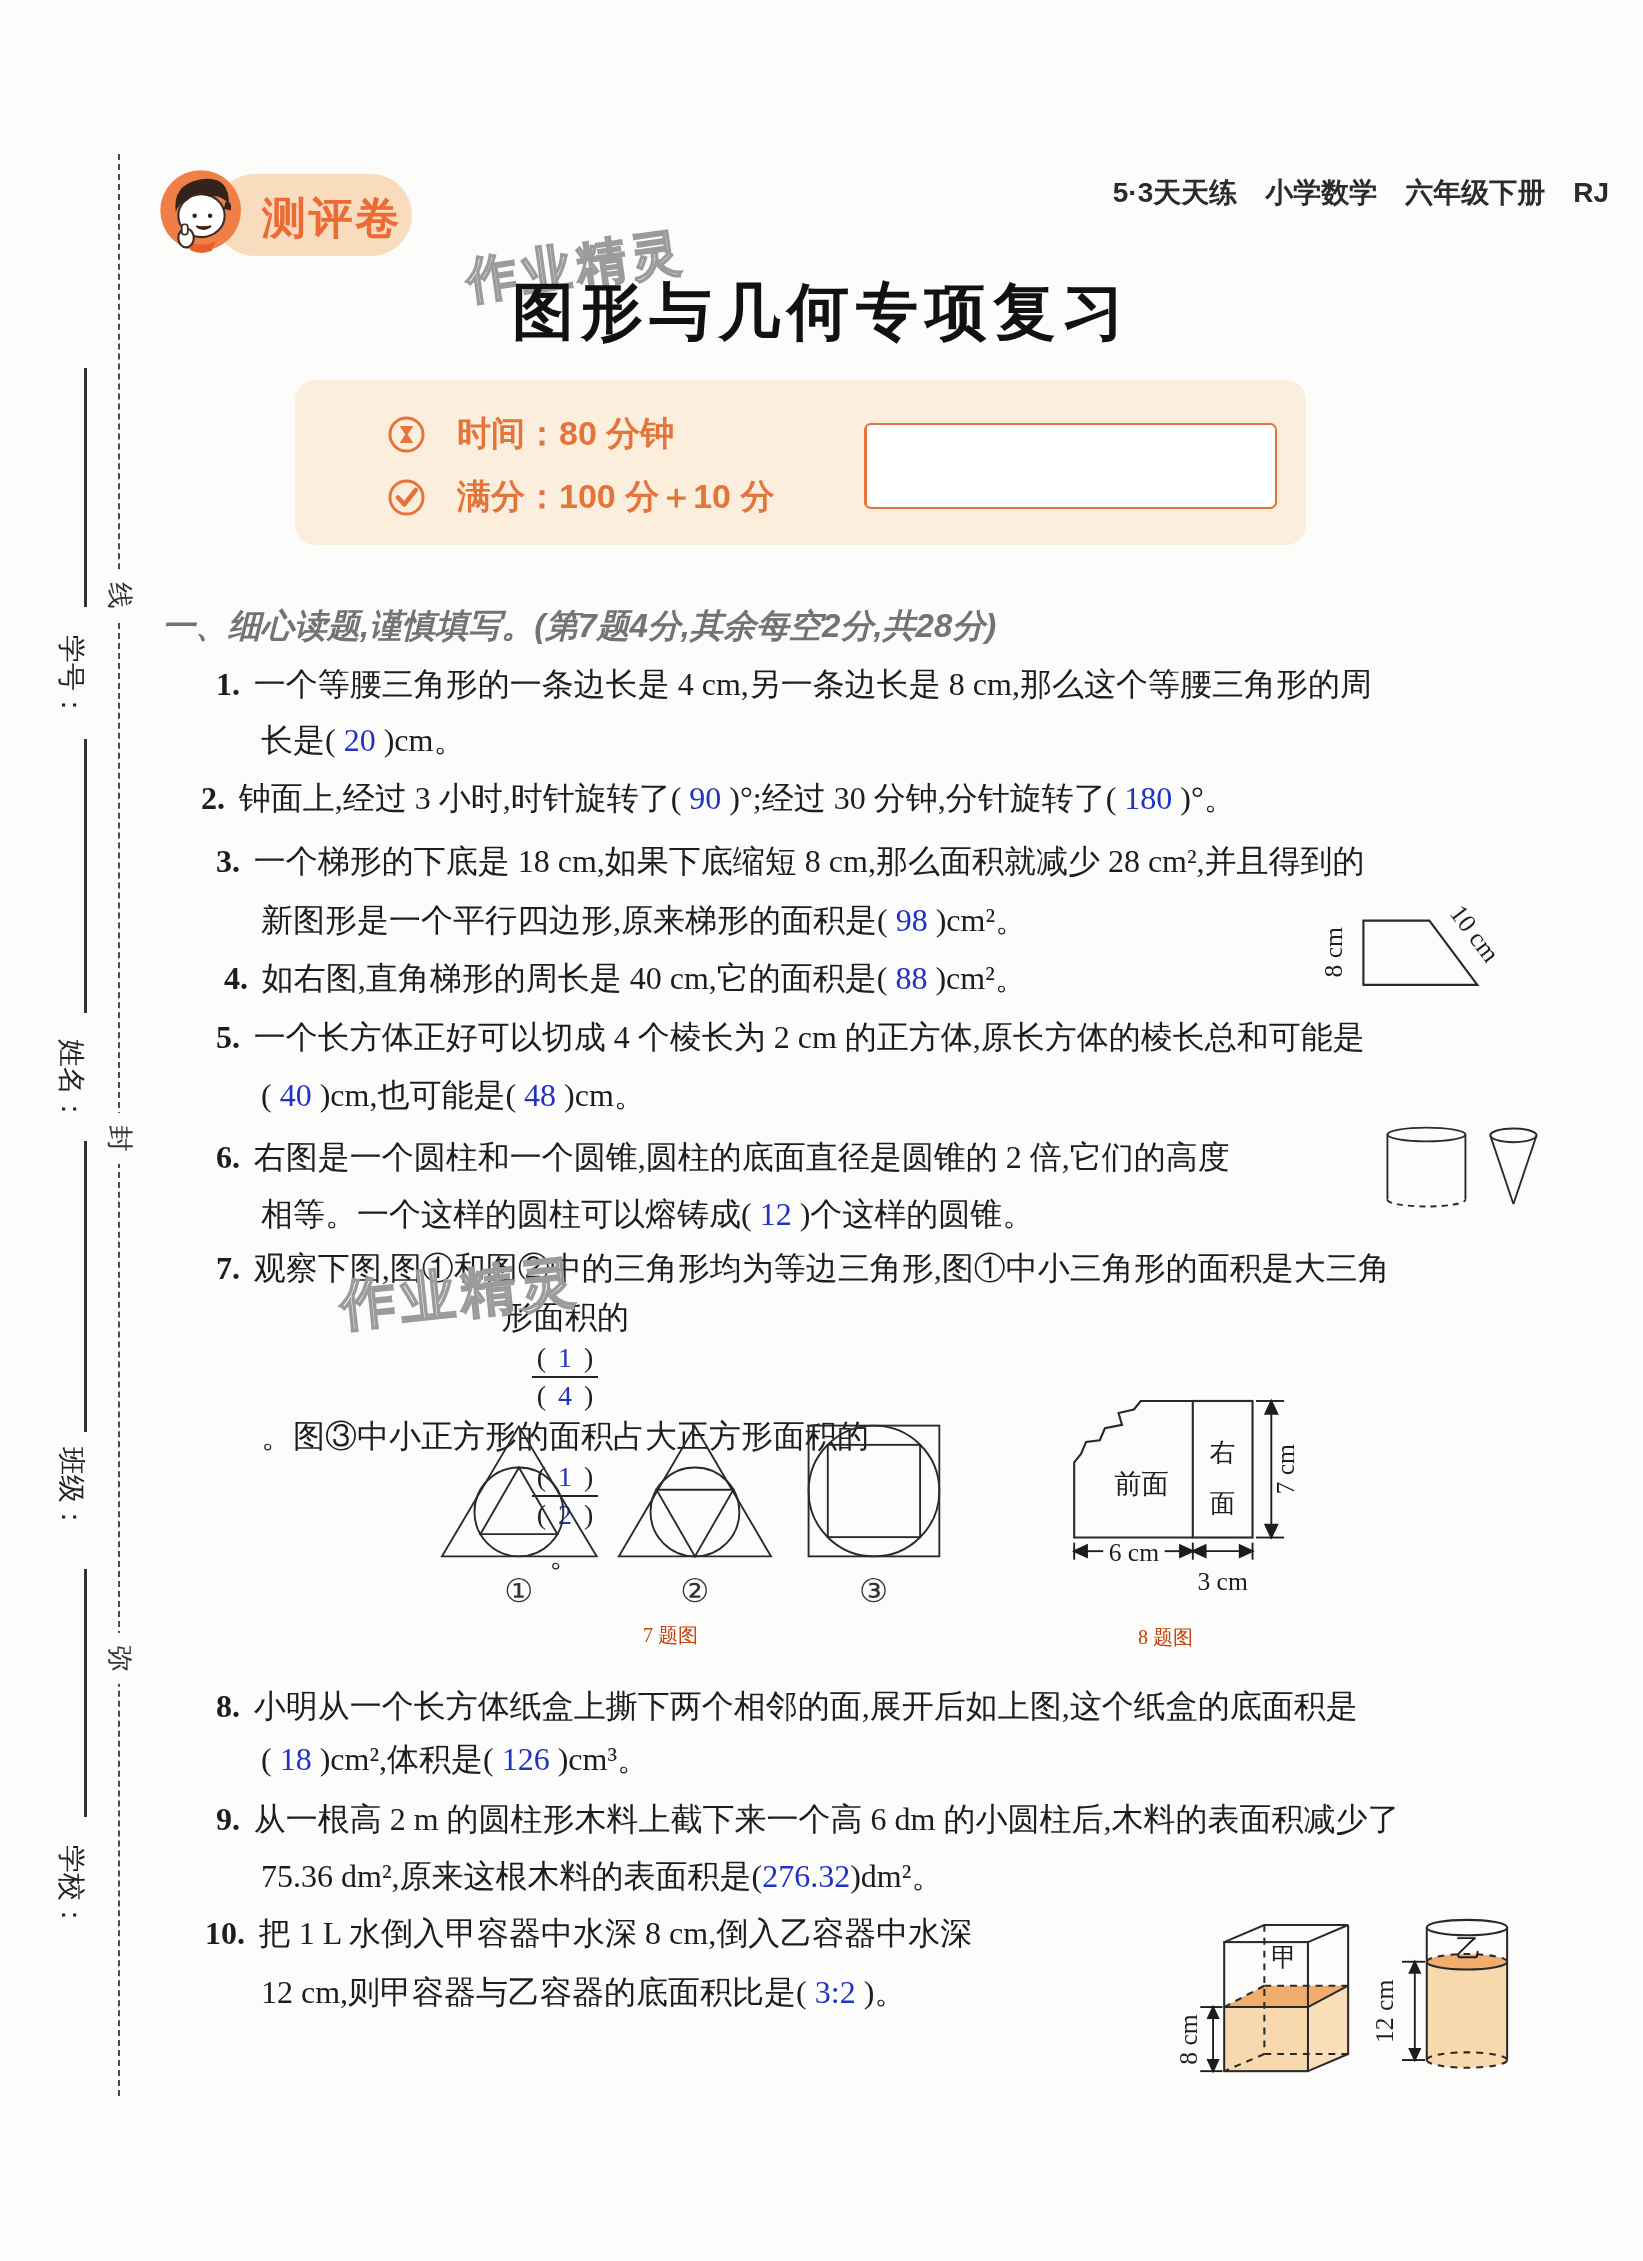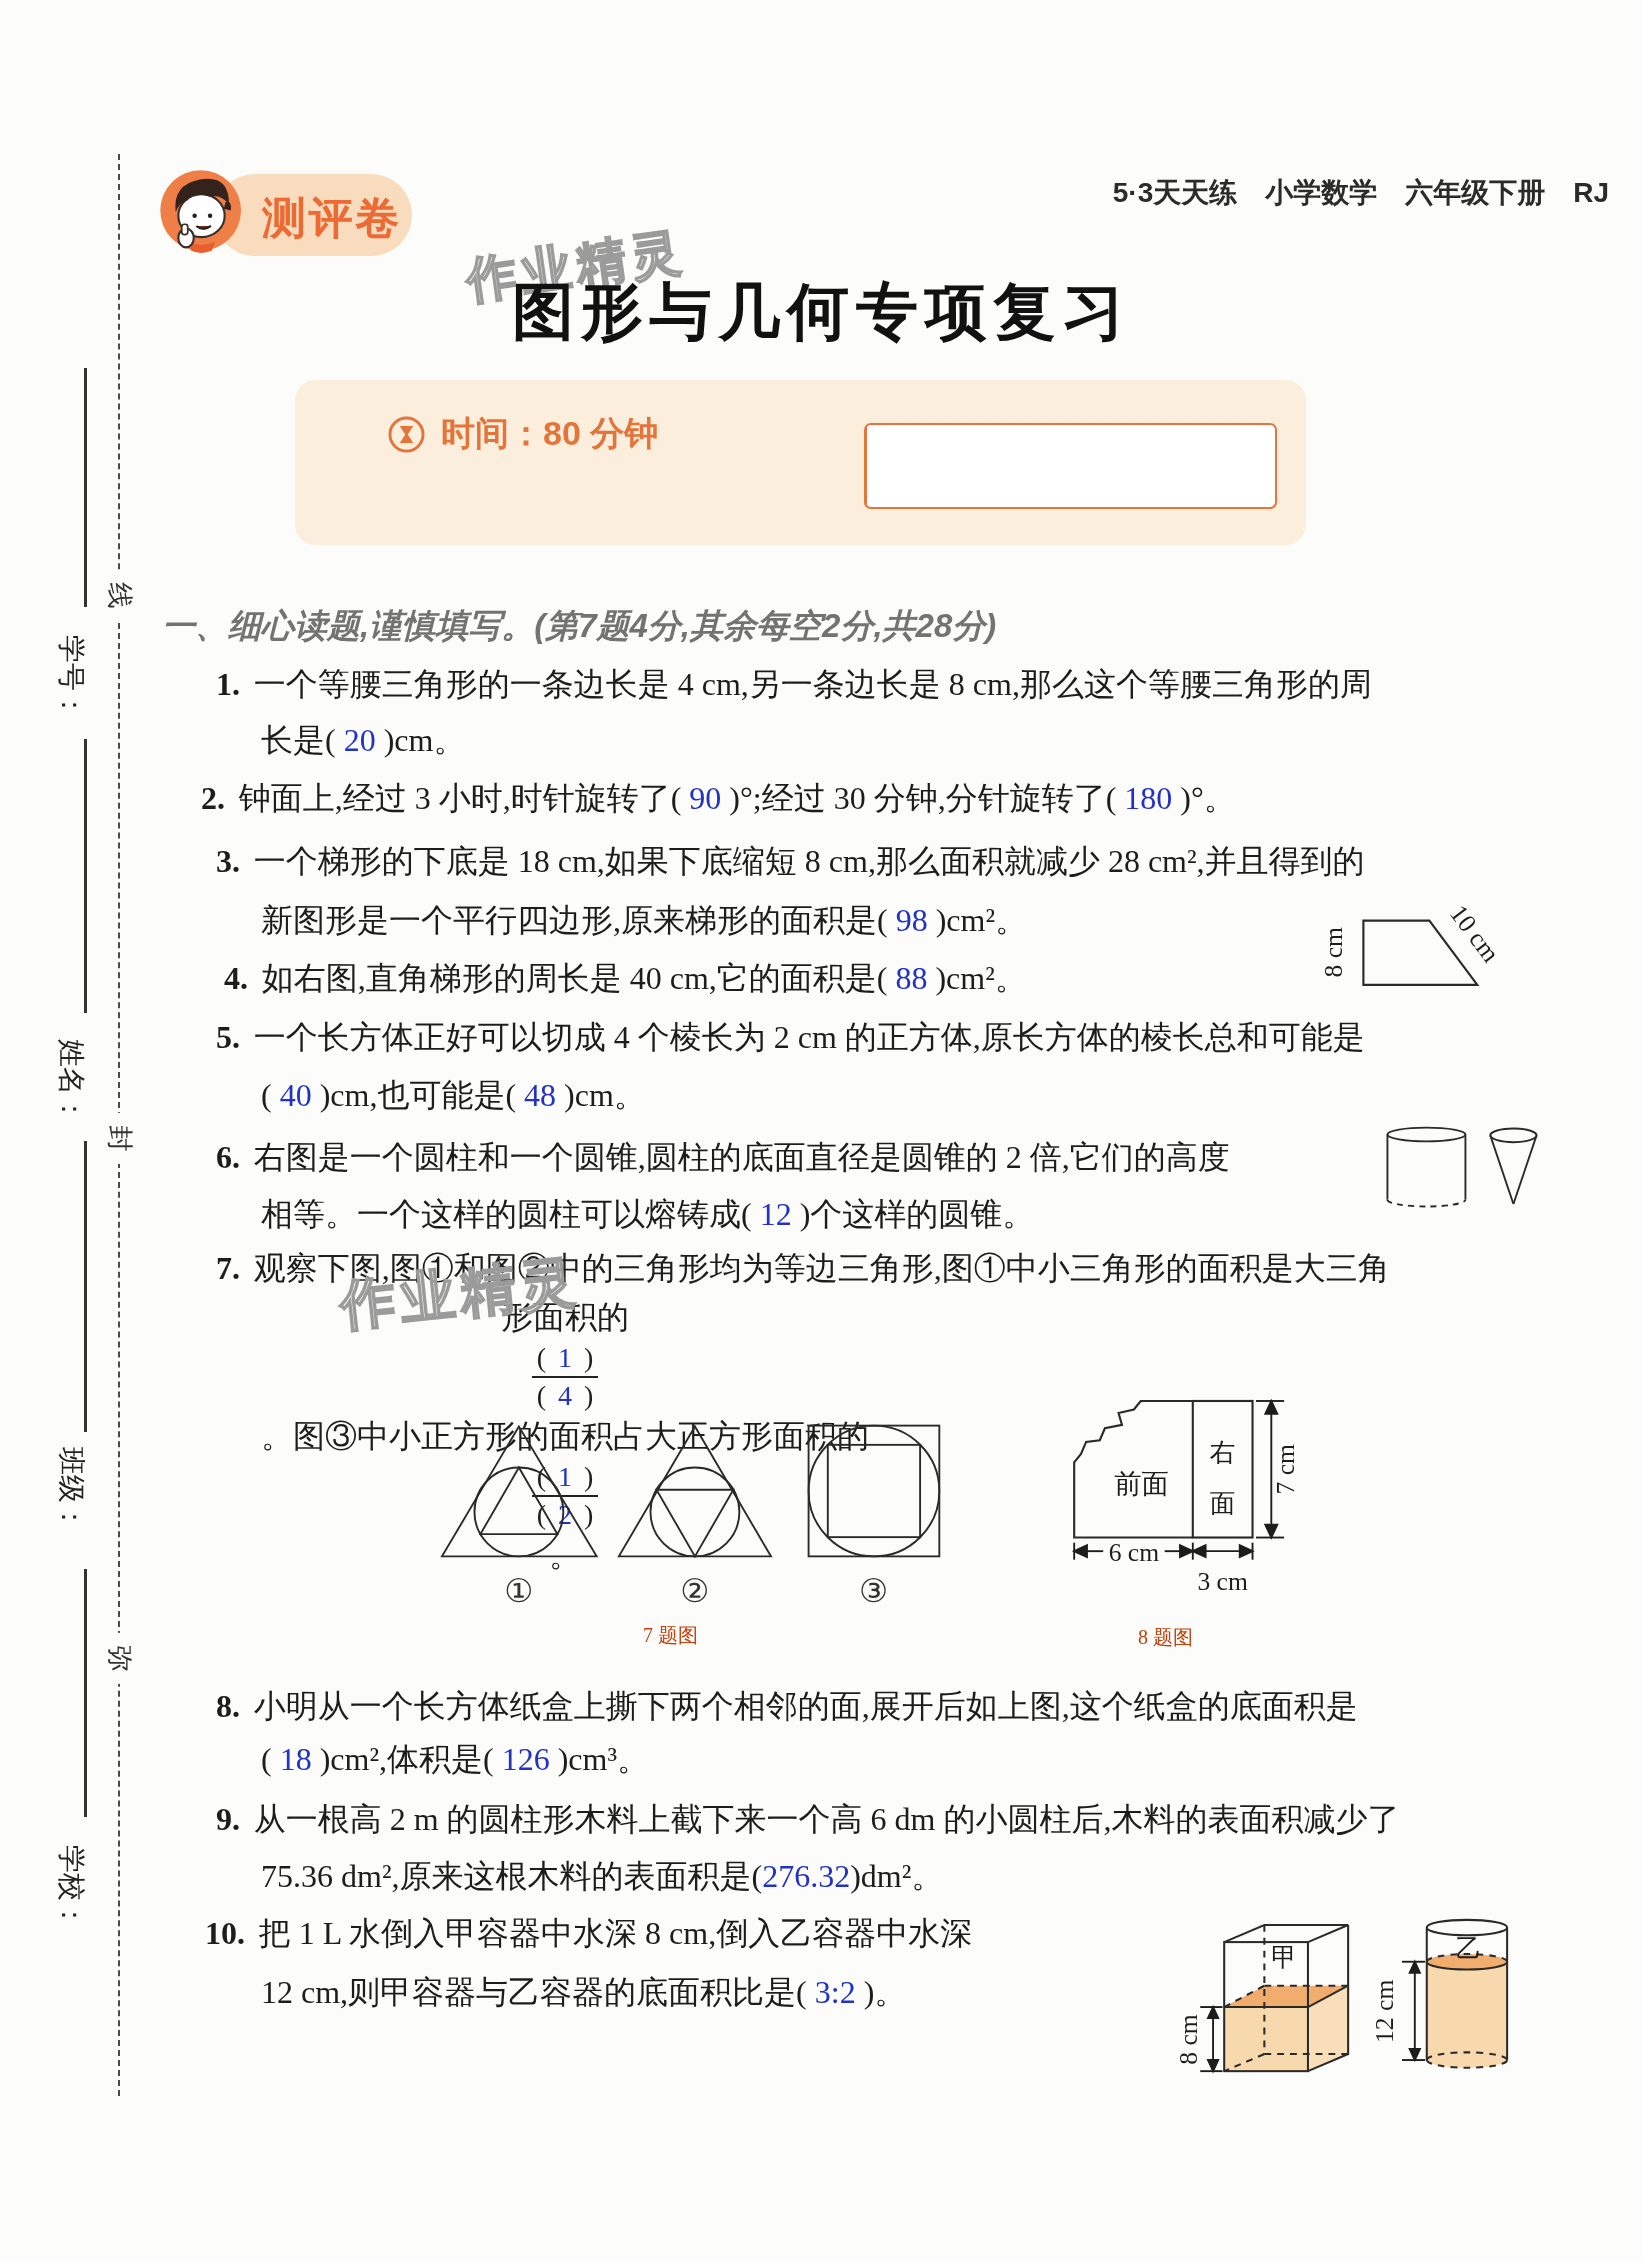--- a/index.html
+++ b/index.html
@@ -30,21 +30,21 @@
   .page-title{position:absolute;left:0;right:0;top:270px;text-align:center;
     font-size:62px;font-weight:900;letter-spacing:6.8px;color:#111;
     font-family:"Liberation Serif","DejaVu Serif",serif;}
   .wm{position:absolute;font-weight:bold;white-space:nowrap;
     color:rgba(255,255,255,0.25);-webkit-text-stroke:1.7px #9b9b9b;
     letter-spacing:5.1px;transform:rotate(-8deg);
     font-family:"Liberation Sans","DejaVu Sans",sans-serif;pointer-events:none;}
   
   .info-box{position:absolute;left:295px;top:380px;width:1011px;height:165px;
     background:#fbeedd;border-radius:20.5px;}
-  .info-row{position:absolute;display:flex;align-items:center;gap:15px;
+  .info-row{position:absolute;display:flex;align-items:center;gap:31px;
     font-size:34px;font-weight:bold;color:#e4743a;
     font-family:"Liberation Sans","DejaVu Sans",sans-serif;white-space:nowrap;}
   .eval-table{position:absolute;left:569px;top:43px;width:409px;height:82px;
     background:#fff;border:2.6px solid #e4763b;border-radius:6.8px;display:flex;}
   .eval-cell-l{width:205px;display:flex;align-items:center;justify-content:center;
     font-size:29px;color:#1d1d1d;}
   .eval-cell-r{flex:1;border-left:1.7px solid #e4763b;}
   
   .sec-head{position:absolute;left:162px;top:604px;font-size:33px;font-weight:bold;
     color:#737373;font-family:"Liberation Sans","DejaVu Sans",sans-serif;
@@ -95,20 +95,27 @@
 <div class="wm" style="left:466px;top:233px;font-size:50px;">作业精灵</div>
 <div class="page-title">图形与几何专项复习</div>
 
 <div class="info-box">
   <div class="info-row" style="left:92px;top:31px;">
     <svg width="39" height="39" viewBox="0 0 46 46" style="position:static;">
       <circle cx="23" cy="23" r="19.5" fill="none" stroke="#e4743a" stroke-width="3.5"></circle>
       <path d="M15,13 h16 l-6.5,10 6.5,10 h-16 l6.5,-10 Z" fill="#e4743a"></path>
     </svg>
     <span>时间：80 分钟</span>
+  </div>
+  <div class="info-row" style="left:92px;top:94px;">
+    <svg width="39" height="39" viewBox="0 0 46 46" style="position:static;">
+      <circle cx="23" cy="23" r="19.5" fill="none" stroke="#e4743a" stroke-width="3.5"></circle>
+      <path d="M13,23 l7.5,8 L34,14" fill="none" stroke="#e4743a" stroke-width="5.5" stroke-linecap="round" stroke-linejoin="round"></path>
+    </svg>
+    <span>满分：100 分＋10 分</span>
   </div>
   <div class="eval-table">
     <div class="eval-cell-r"></div>
   </div>
 </div>
 
 <div class="sec-head">一、细心读题,谨慎填写。(第7题4分,其余每空2分,共28分)</div>
 
 <div class="ln" style="left:216px;top:663px;"><span class="qn">1.</span><span>一个等腰三角形的一条边长是 4 cm,另一条边长是 8 cm,那么这个等腰三角形的周</span></div>
 <div class="ln" style="left:261px;top:719px;"><span>长是(  </span><span class="ans">20</span><span>  )cm。</span></div>

